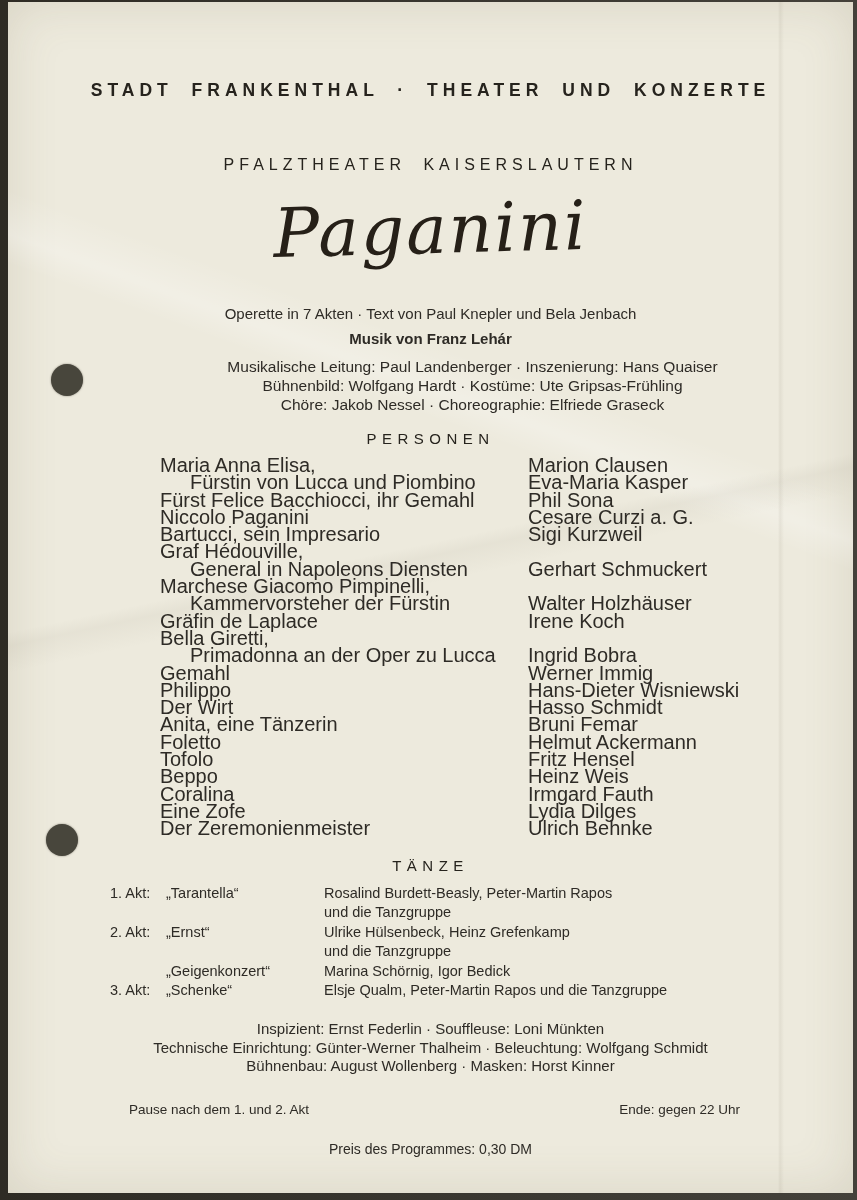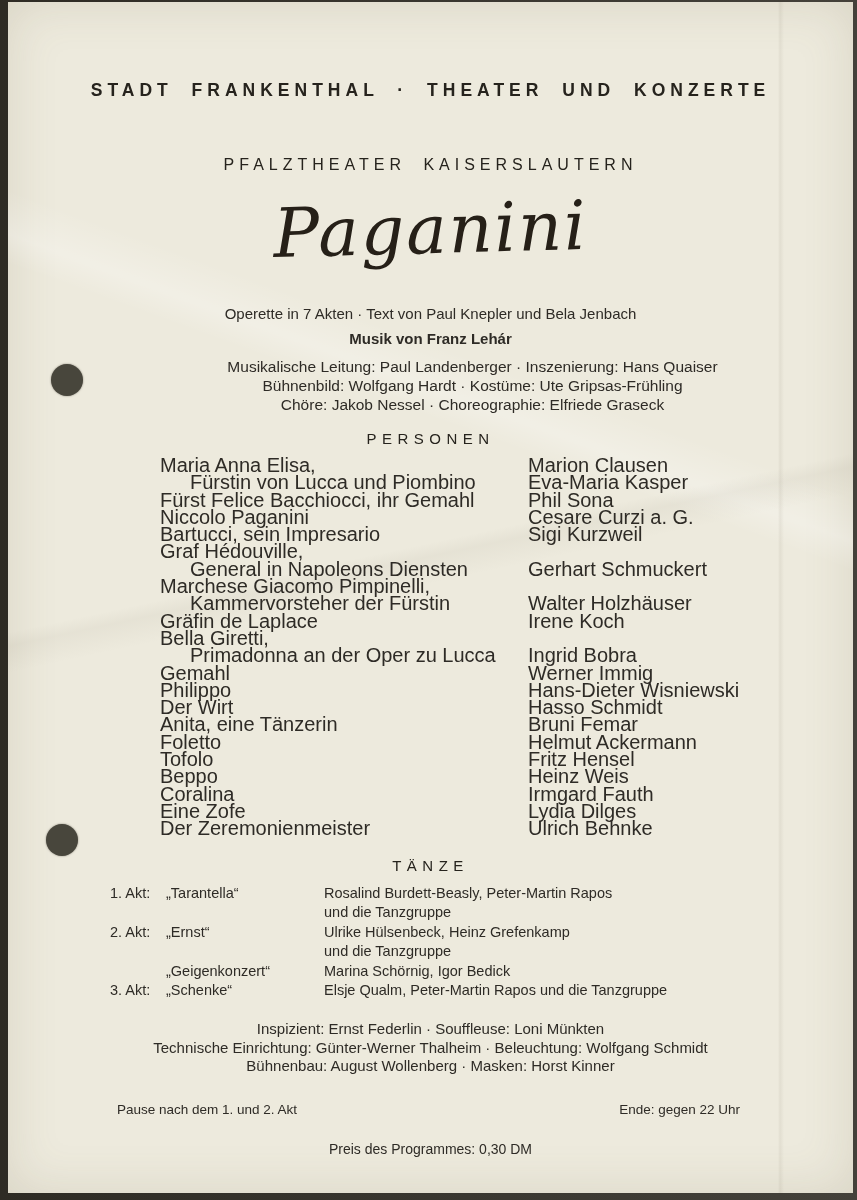--- a/index.html
+++ b/index.html
@@ -126,21 +126,21 @@
     line-height: 19.4px;
   }
   .d-row { display: flex; align-items: flex-start; }
   .d-akt { width: 56px; white-space: nowrap; }
   .d-name { width: 158px; white-space: nowrap; }
   .d-perf { white-space: nowrap; }
 
   .staff { top: 1018px; font-size: 15px; line-height: 18.6px; }
 
   .note { position: absolute; top: 1100px; font-size: 13.5px; white-space: nowrap; }
-  .pause-note { left: 109px; }
+  .pause-note { left: 121px; }
   .end-note { right: 113px; }
 
   .price { top: 1139px; font-size: 14px; }
 </style>
 </head>
 <body>
 
 <div class="scan">
   <div class="paper">
 

